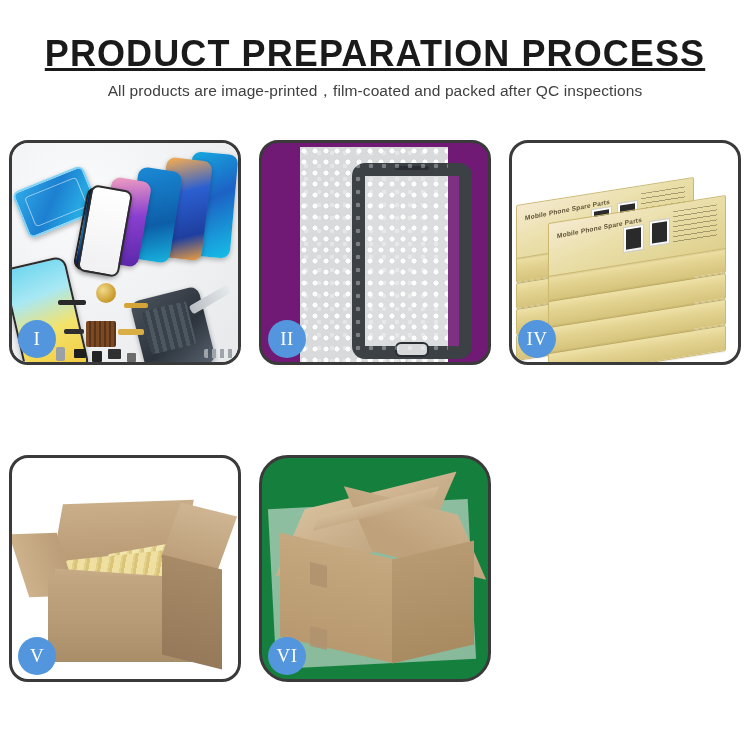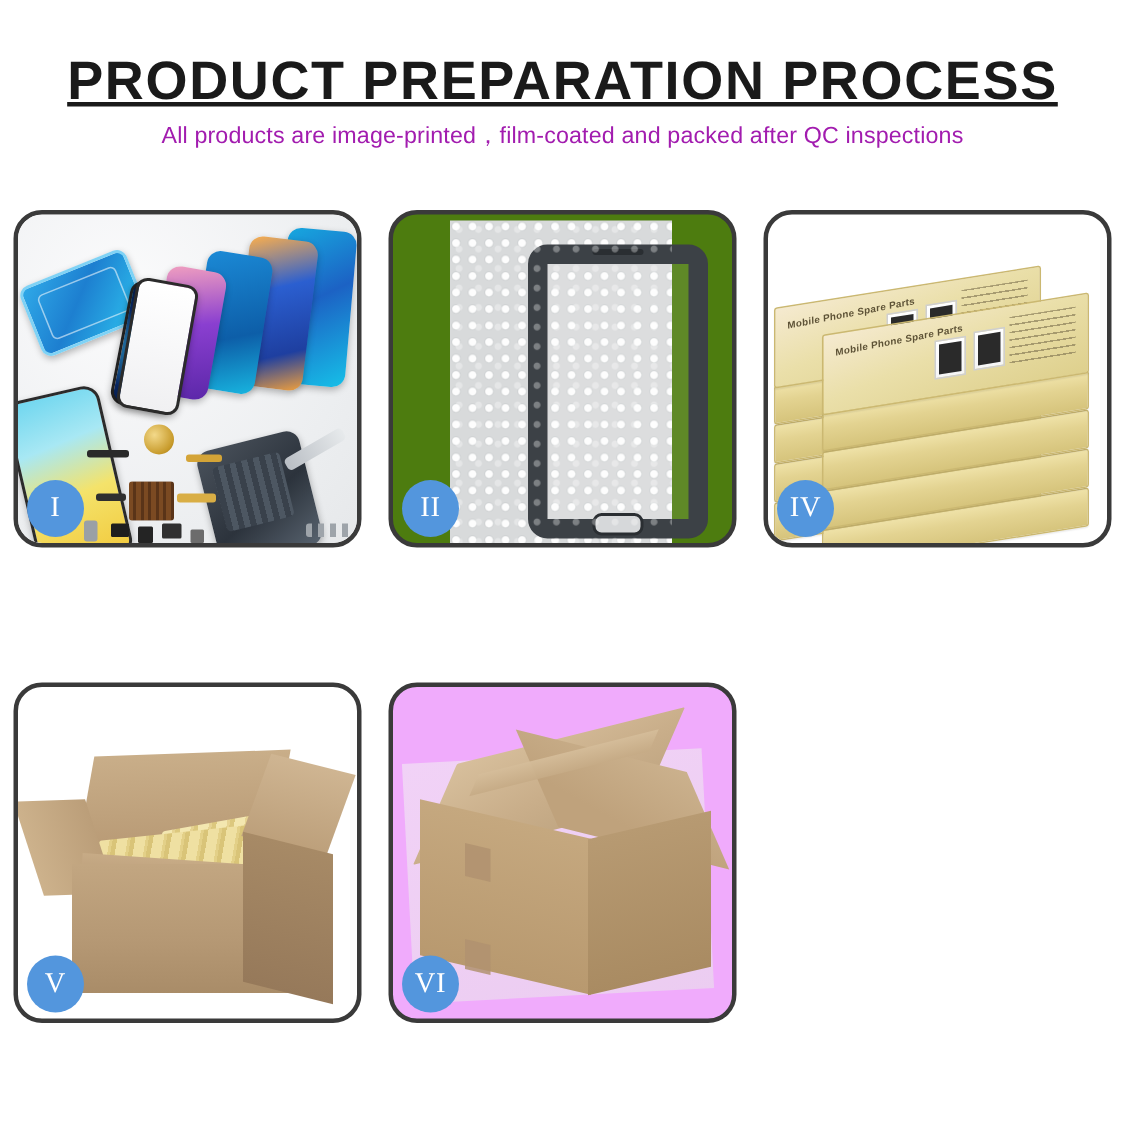--- a/index.html
+++ b/index.html
@@ -36,21 +36,21 @@
     color: #1a1a1a;
     line-height: 40px;
     white-space: nowrap;
     text-decoration: underline;
   }
   .subtitle {
     margin-top: 7px;
     font-family: "Liberation Sans", sans-serif;
     font-size: 15.5px;
     font-weight: normal;
-    color: #a21caf;
+    color: #404040;
     letter-spacing: 0.1px;
     line-height: 20px;
     white-space: nowrap;
   }
 
   
   .grid {
     position: absolute;
     top: 140px;
     left: 9px;
@@ -186,21 +186,21 @@
   .chipE { left: 115px; top: 210px; width: 9px; height: 9px; background:#6c6c6c; border-radius:1px;}
   .tool {
     left: 176px; top: 152px; width: 44px; height: 9px;
     background: linear-gradient(90deg,#b9bec4,#e7eaec);
     transform: rotate(-30deg); border-radius: 3px;
   }
   .screws { left:192px; top:206px; width:30px; height:9px;
     background: repeating-linear-gradient(90deg,#9ea4aa 0 4px, transparent 4px 8px); }
 
   
-  .p2 { background: #4d7c0f; }
+  .p2 { background: #701a75; }
   .p2 .bubble-bg {
     position: absolute;
     left: 38px; top: 4px; width: 148px; height: 218px;
     background: #d8dadb;
     background-image:
       radial-gradient(circle at 4px 4px, rgba(255,255,255,.95) 2.2px, rgba(190,194,196,.35) 3px, transparent 3.6px);
     background-size: 11px 11px;
   }
   .p2 .lens {
     position: absolute;
@@ -374,21 +374,21 @@
   .inner-boxes2 {
     position: absolute;
     left: 96px; top: 88px; width: 94px; height: 42px;
     background: repeating-linear-gradient(100deg,
       #f3e7b0 0 7px, #e6d392 7px 9px, #dcc87e 9px 12px);
     transform: skewY(-10deg);
     border-radius: 2px;
   }
 
   
-  .p6 { background: #f0abfc; }
+  .p6 { background: #15803d; border-radius: 29px; }
   .sealed-top {
     position: absolute;
     left: 28px; top: 36px; width: 152px; height: 60px;
     background: linear-gradient(160deg,#d7bf9c 0%,#c9ae8a 55%,#bda37f 100%);
     transform: skewY(-14deg) skewX(-26deg);
     border-radius: 1px;
   }
   .sealed-top2 {
     position: absolute;
     left: 96px; top: 46px; width: 114px; height: 58px;

